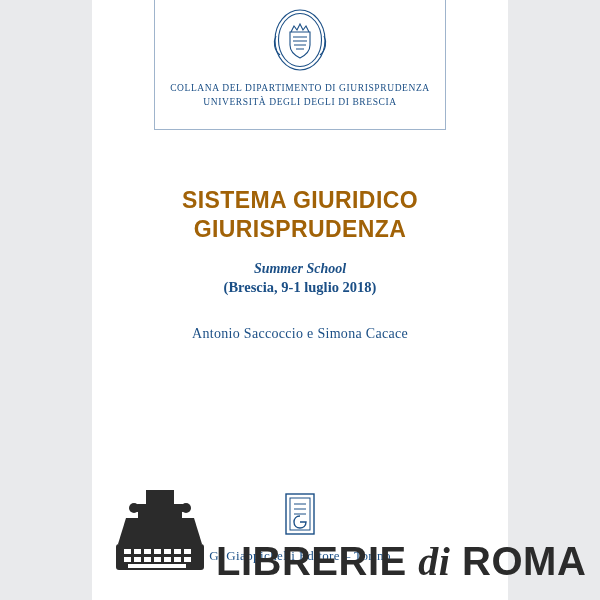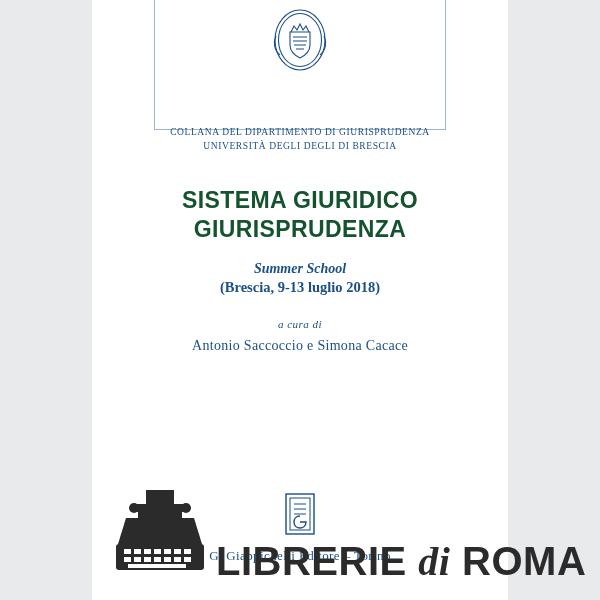--- a/index.html
+++ b/index.html
@@ -52,21 +52,20 @@
     width: 292px;
     height: 130px;
     border: 1px solid #9fb4cc;
     border-top: none;
     background: #ffffff;
     box-sizing: border-box;
     display: flex;
     flex-direction: column;
     align-items: center;
     justify-content: flex-start;
-    gap: 44px;
   }
   #crest {
     margin-top: 6px;
   }
   #crest-lines {
     margin-top: 4px;
     text-align: center;
     color: #1b4f86;
     font-family: "Liberation Serif", serif;
     font-size: 9.5px;
@@ -82,21 +81,21 @@
     top: 186px;
     text-align: center;
     color: #1b4f86;
   }
   .main-title {
     font-family: "Liberation Sans", sans-serif;
     font-weight: bold;
     font-size: 23px;
     letter-spacing: 0.4px;
     line-height: 1.28;
-    color: #14532d;
+    color: #a16207;
   }
   .subtitle {
     margin-top: 16px;
     font-family: "Liberation Serif", serif;
     font-style: italic;
     font-weight: bold;
     font-size: 14px;
     color: #1b4f86;
   }
   .subtitle-detail {
@@ -210,25 +209,24 @@
       <div id="crest-lines">
         <div>COLLANA DEL DIPARTIMENTO DI GIURISPRUDENZA</div>
         <div>UNIVERSITÀ DEGLI DEGLI DI BRESCIA</div>
       </div>
     </div>
 
     <div id="title-block">
       <div class="main-title">SISTEMA GIURIDICO</div>
       <div class="main-title">GIURISPRUDENZA</div>
       <div class="subtitle">Summer School</div>
-      <div class="subtitle-detail">(Brescia, 9-13 luglio 2018)</div>
+      <div class="subtitle-detail">(Brescia, 9-1 luglio 2018)</div>
     </div>
 
     <div id="editors-block">
-      <div class="editors-prefix">a cura di</div>
       <div class="editors-names">Antonio Saccoccio e Simona Cacace</div>
     </div>
 
     <div id="publisher-block">
       <span id="publisher-mark">
         <svg width="36" height="44" viewBox="0 0 36 44" aria-hidden="true">
           <rect x="4" y="2" width="28" height="40" fill="none" stroke="#1b4f86" stroke-width="1.4"></rect>
           <rect x="8" y="6" width="20" height="32" fill="none" stroke="#1b4f86" stroke-width="1"></rect>
           <path d="M12 12 h12 M12 17 h12 M12 22 h12" stroke="#1b4f86" stroke-width="1"></path>
           <path d="M18 24 c-4 0 -6 3 -6 6 c0 4 3 6 6 6 c3 0 6 -2 6 -6 h-6" fill="none" stroke="#1b4f86" stroke-width="1.4"></path>

